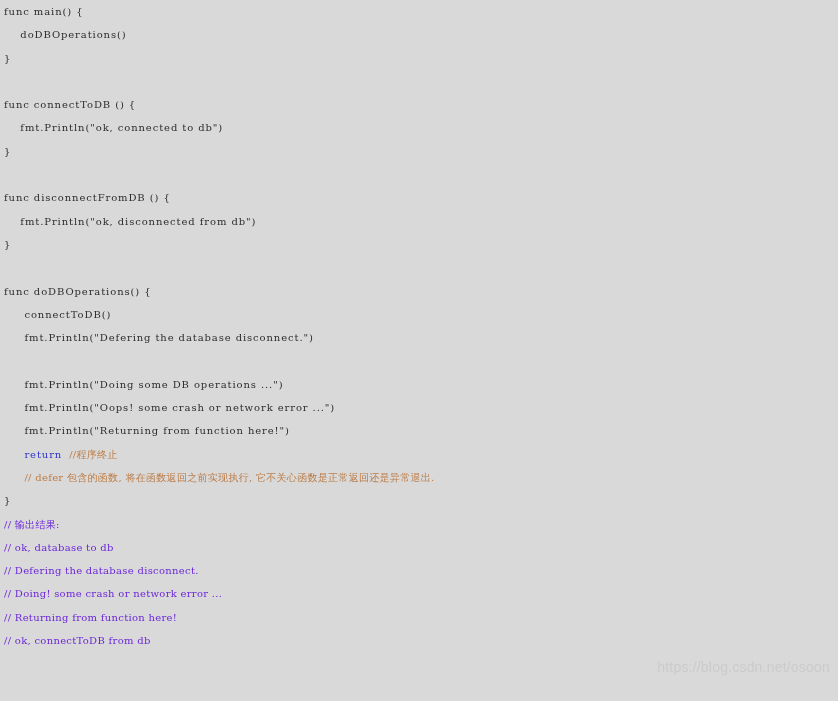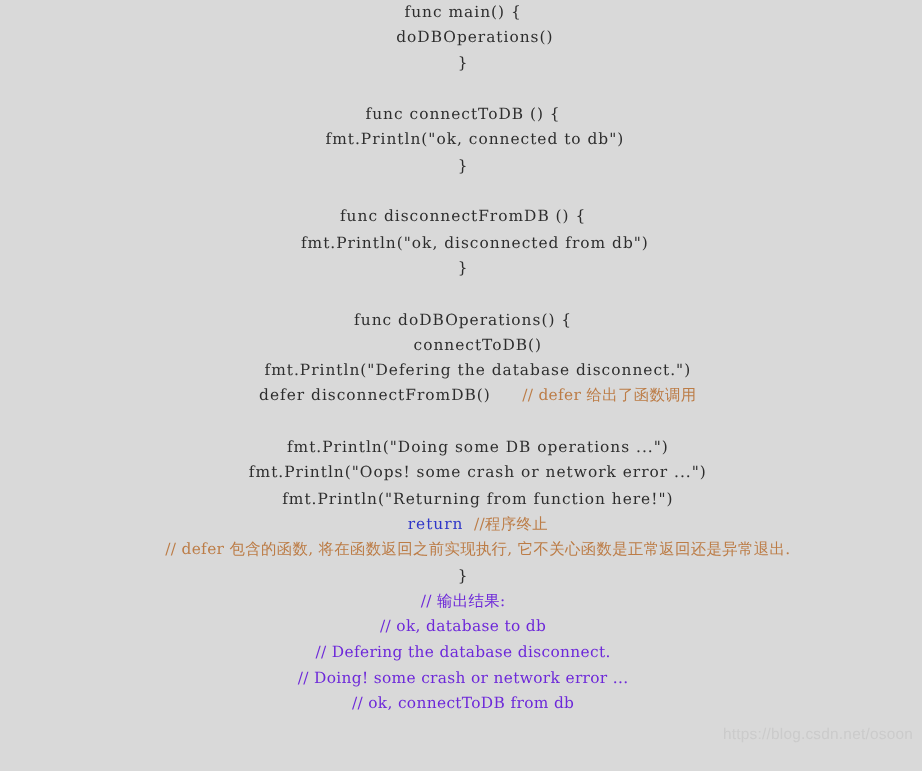--- a/index.html
+++ b/index.html
@@ -21,27 +21,26 @@
     height: 701px;
     background: #d9d9d9;
     padding: 0;
     box-sizing: border-box;
   }
 
   .code-line {
     height: 23.3px;
     line-height: 23.3px;
     white-space: pre;
-    font-size: 14px;
+    font-size: 10px;
     color: #2a2a2a;
     letter-spacing: 0.6px;
     padding-left: 4px;
     box-sizing: border-box;
     overflow: visible;
-    text-align: center;
   }
 
   
   .tok-code {
     font-family: "DejaVu Serif", "Liberation Serif", serif;
     color: #2d2d2d;
     letter-spacing: 0.9px;
   }
 
   .tok-keyword {
@@ -90,35 +89,35 @@
       <div class="code-line"><span class="tok-code">    </span><span class="tok-code">fmt.Println("ok, connected to db")</span></div>
       <div class="code-line"><span class="tok-code"></span><span class="tok-code">}</span></div>
       <div class="code-line blank-line">&nbsp;</div>
       <div class="code-line"><span class="tok-code"></span><span class="tok-code">func disconnectFromDB () {</span></div>
       <div class="code-line"><span class="tok-code">    </span><span class="tok-code">fmt.Println("ok, disconnected from db")</span></div>
       <div class="code-line"><span class="tok-code"></span><span class="tok-code">}</span></div>
       <div class="code-line blank-line">&nbsp;</div>
       <div class="code-line"><span class="tok-code"></span><span class="tok-code">func doDBOperations() {</span></div>
       <div class="code-line"><span class="tok-code">     </span><span class="tok-code">connectToDB()</span></div>
       <div class="code-line"><span class="tok-code">     </span><span class="tok-code">fmt.Println("Defering the database disconnect.")</span></div>
-      <div class="code-line"><span class="tok-code">     </span><span class="tok-code">defer disconnectFromDB()</span><span class="tok-comment">      // defer 给出了函数调用</span></div>
       <div class="code-line blank-line">&nbsp;</div>
       <div class="code-line"><span class="tok-code">     </span><span class="tok-code">fmt.Println("Doing some DB operations ...")</span></div>
       <div class="code-line"><span class="tok-code">     </span><span class="tok-code">fmt.Println("Oops! some crash or network error ...")</span></div>
       <div class="code-line"><span class="tok-code">     </span><span class="tok-code">fmt.Println("Returning from function here!")</span></div>
     </div>
 
   <div class="code-line"><span class="tok-code">     </span><span class="tok-keyword">return</span><span class="tok-comment">  //程序终止</span></div>
 
   <div class="code-line"><span class="tok-code">     </span><span class="tok-comment">// defer 包含的函数, 将在函数返回之前实现执行, 它不关心函数是正常返回还是异常退出.</span></div>
 
   <div class="code-line"><span class="tok-code">}</span></div>
 
   <div id="output-comment-lines">
       <div class="code-line is-comment">// 输出结果:</div>
       <div class="code-line is-comment">// ok, database to db</div>
       <div class="code-line is-comment">// Defering the database disconnect.</div>
       <div class="code-line is-comment">// Doing! some crash or network error ...</div>
+      <div class="code-line is-comment">// Returning from function here!</div>
       <div class="code-line is-comment">// ok, connectToDB from db</div>
     </div>
 
   <div id="watermark">https://blog.csdn.net/osoon</div>
 </div>
 
 </body></html>

